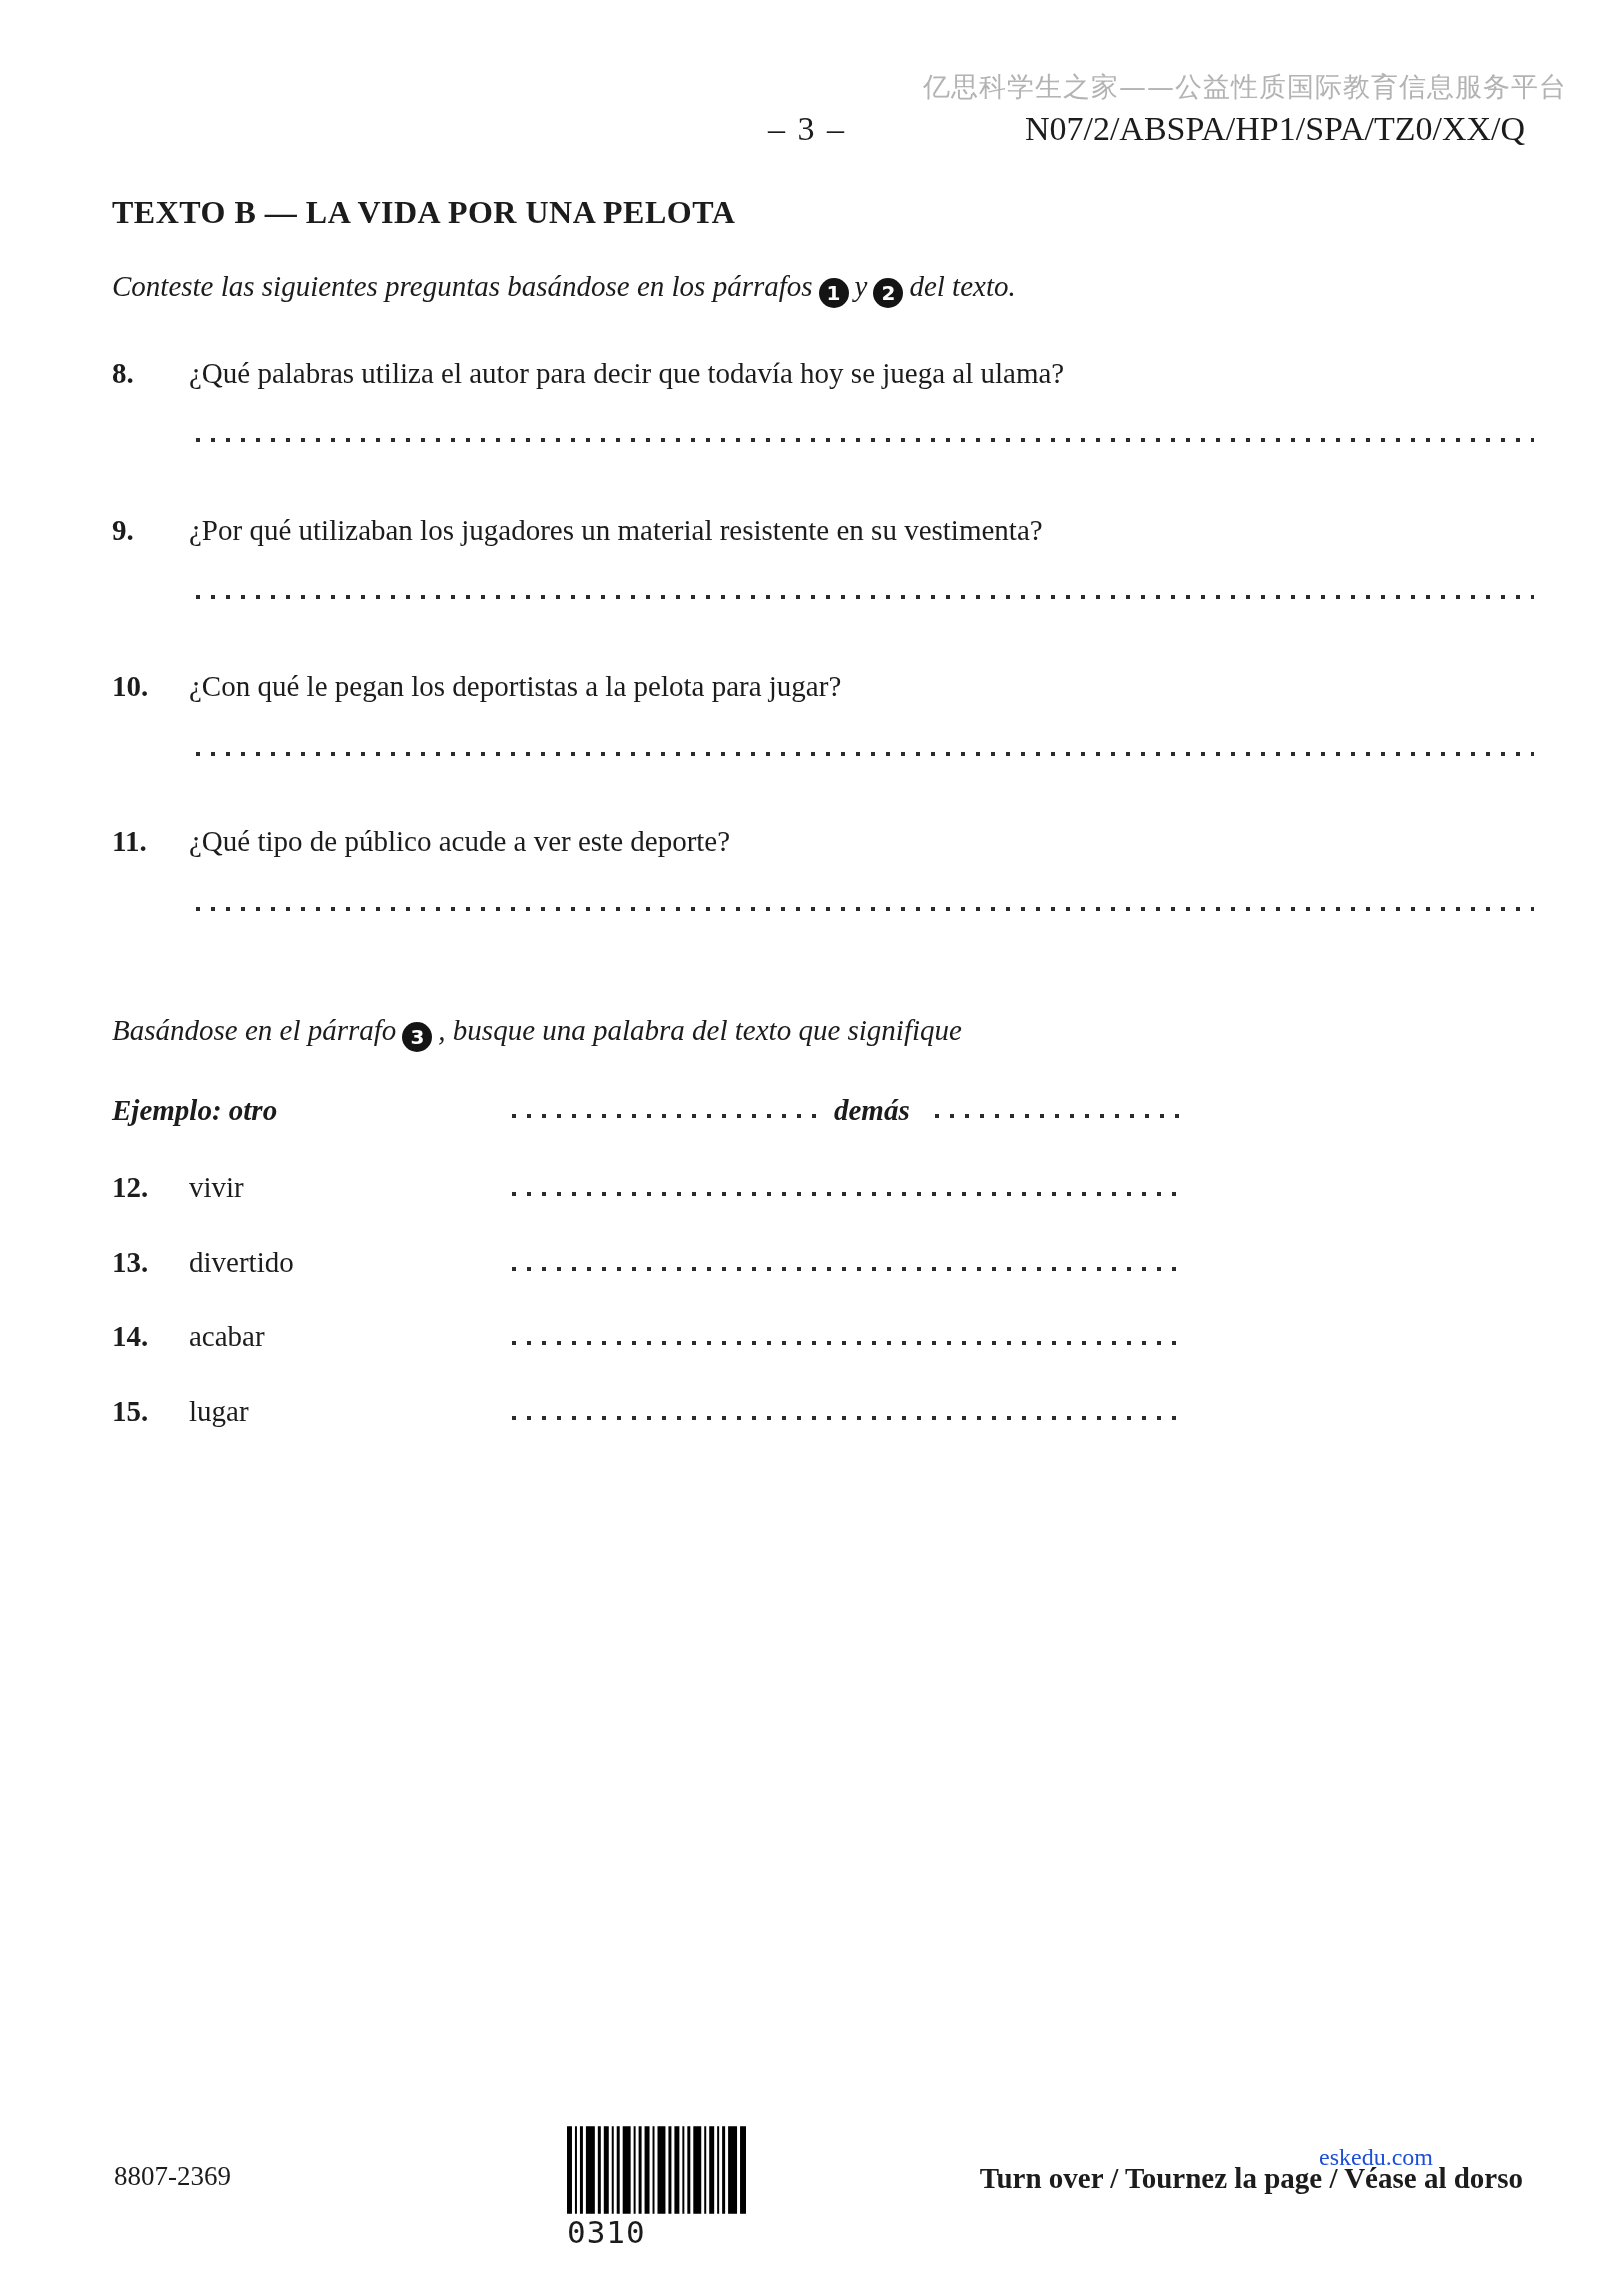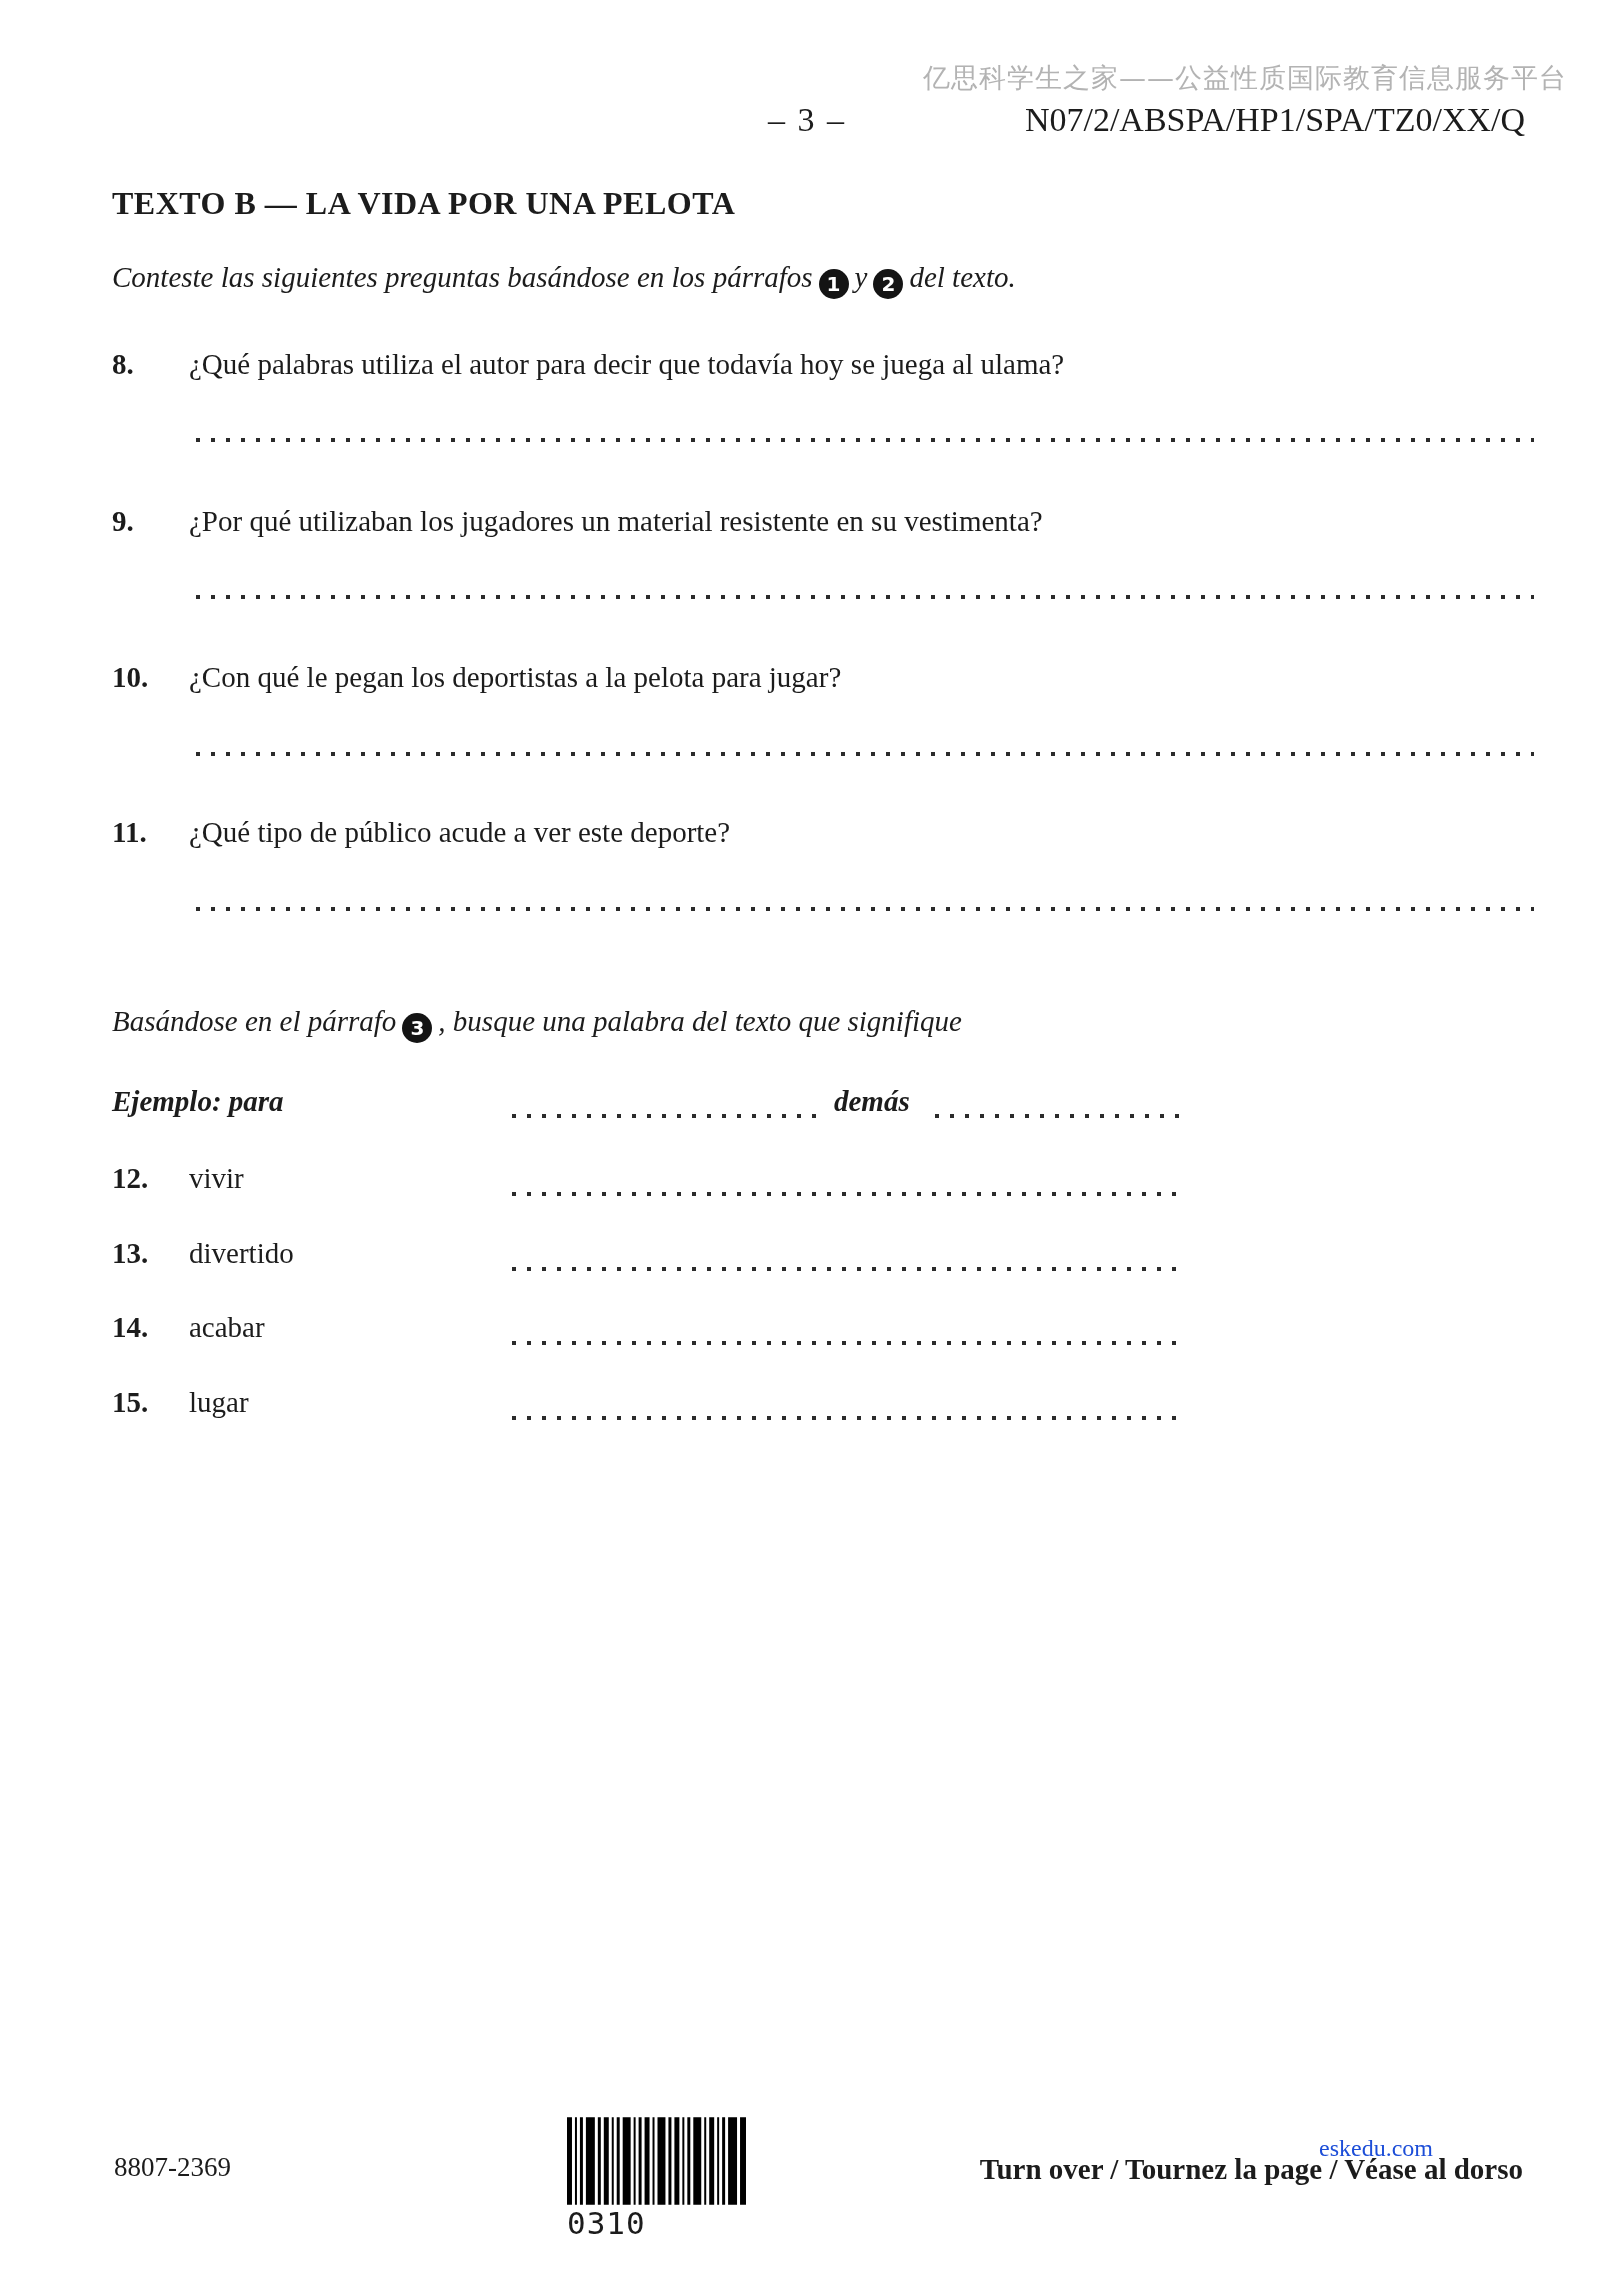--- a/index.html
+++ b/index.html
@@ -10,21 +10,21 @@
   .page {
     position: relative;
     width: 1623px;
     height: 2295px;
     margin: 0 auto;
     background: #ffffff;
     font-family: "Liberation Serif", "DejaVu Serif", serif;
     color: #1c1c1c;
     overflow: hidden;
   }
-  .abs { position: absolute; white-space: nowrap; }
+  .abs { position: absolute; white-space: nowrap; margin-top: 9px; }
 
   .cn-watermark {
     left: 923px; top: 60px;
     font-size: 27px;
     color: #b3b3b3;
     letter-spacing: 1px;
     font-family: "DejaVu Sans", sans-serif;
   }
   .page-number {
     left: 768px; top: 101px;
@@ -147,21 +147,21 @@
   <div class="dotline answer-line" style="top:752px"></div>
 
   <div class="abs q-number" style="top:816px">11.</div>
   <div class="abs q-text" style="top:816px">¿Qué tipo de público acude a ver este deporte?</div>
   <div class="dotline answer-line" style="top:907px"></div>
 
   <div class="abs instruction instr-2">
     <span>Basándose en el párrafo</span><span class="badge">3</span><span>, busque una palabra del texto que signifique</span>
   </div>
 
-  <div class="abs example-label">Ejemplo: para</div>
+  <div class="abs example-label">Ejemplo: otro</div>
   <div class="dotline" style="left:512px; top:1114px; width:306px"></div>
   <div class="abs example-answer">demás</div>
   <div class="dotline" style="left:935px; top:1114px; width:244px"></div>
 
   <div class="abs q-number" style="top:1162px">12.</div>
   <div class="abs q-text" style="top:1162px">vivir</div>
   <div class="dotline vocab-line" style="top:1192px"></div>
 
   <div class="abs q-number" style="top:1237px">13.</div>
   <div class="abs q-text" style="top:1237px">divertido</div>

